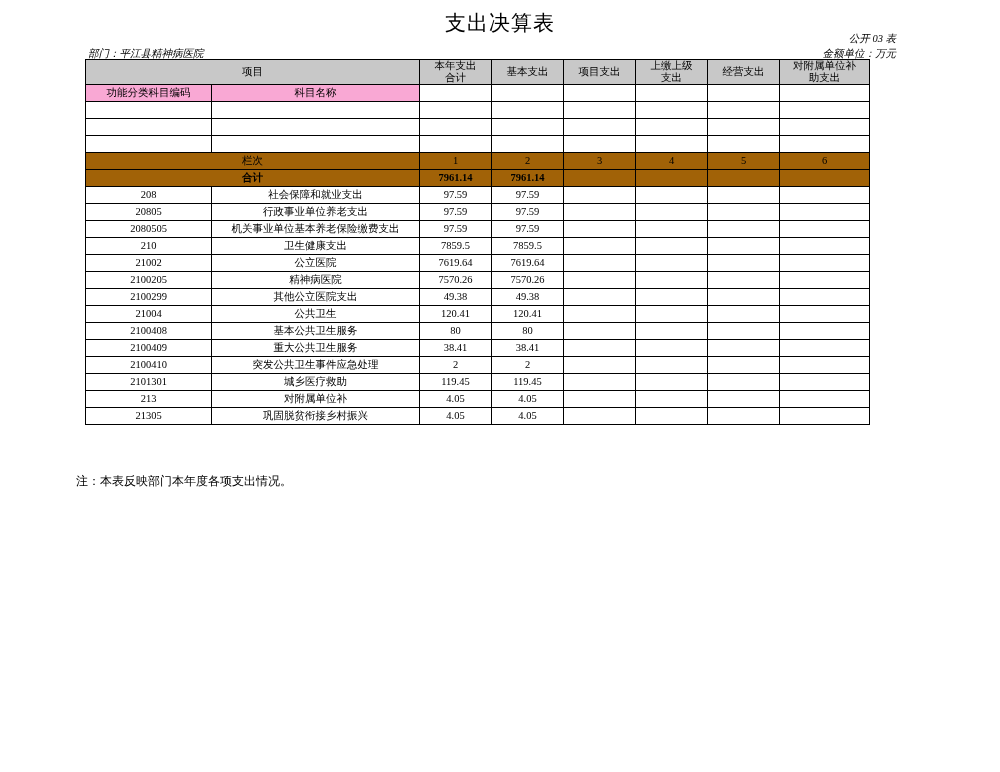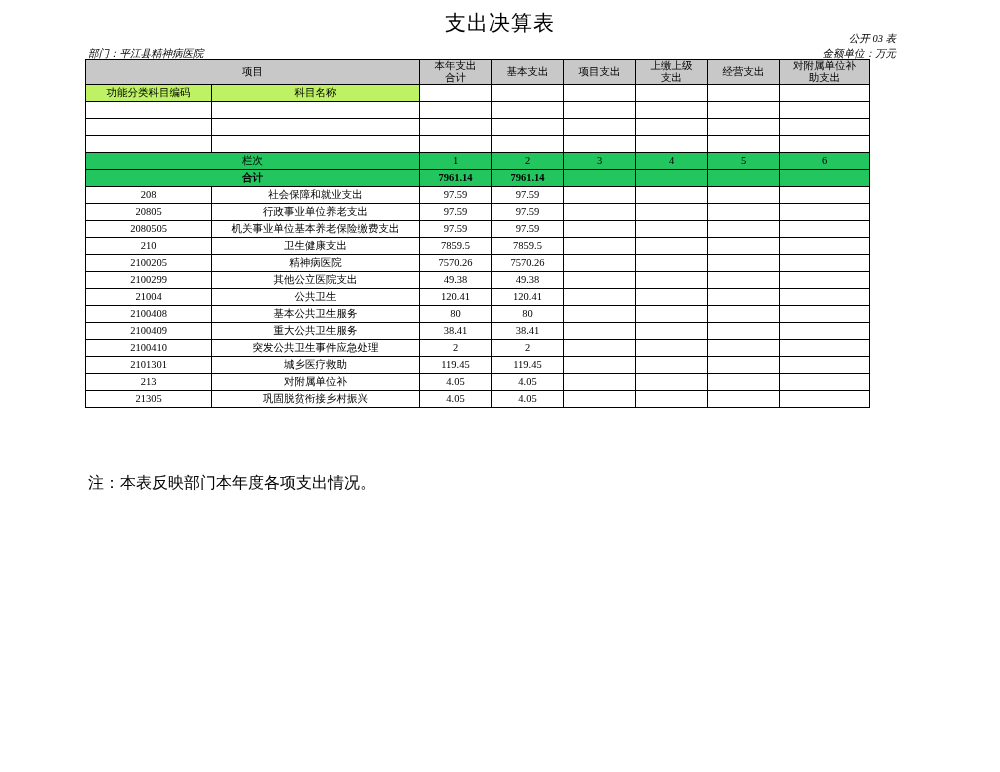--- a/index.html
+++ b/index.html
@@ -65,45 +65,45 @@
     text-align: center;
     vertical-align: middle;
     font-weight: normal;
     line-height: 1.15;
   }
   .hdr {
     background: #c8c8c8;
     height: 36px;
   }
   .hdr-sub {
-    background: #bef264;
+    background: #f9a8d4;
     height: 17px;
   }
   .blank-row td {
     height: 14px;
   }
   .rank-row td, .total-row td {
-    background: #22c55e;
+    background: #a16207;
     height: 17px;
   }
   .total-row td.bold {
     font-weight: bold;
   }
   .num {
     font-family: "Liberation Serif", "DejaVu Serif", serif;
   }
   .code-col { width: 126px; }
   .name-col { width: 208px; }
   .v-col { width: 72px; }
   .v-col-wide { width: 90px; }
   .note {
     position: absolute;
-    left: 88px;
+    left: 76px;
     top: 470px;
-    font-size: 16px;
+    font-size: 12px;
   }
   .two-line {
     line-height: 1.25;
   }
 </style>
 </head>
 <body>
 
 <div class="page">
 
@@ -244,20 +244,30 @@
           <td>210</td>
           <td>卫生健康支出</td>
           <td class="num">7859.5</td>
           <td class="num">7859.5</td>
           <td class="num"></td>
           <td class="num"></td>
           <td class="num"></td>
           <td class="num"></td>
         </tr>
         <tr>
+          <td>21002</td>
+          <td>公立医院</td>
+          <td class="num">7619.64</td>
+          <td class="num">7619.64</td>
+          <td class="num"></td>
+          <td class="num"></td>
+          <td class="num"></td>
+          <td class="num"></td>
+        </tr>
+        <tr>
           <td>2100205</td>
           <td>精神病医院</td>
           <td class="num">7570.26</td>
           <td class="num">7570.26</td>
           <td class="num"></td>
           <td class="num"></td>
           <td class="num"></td>
           <td class="num"></td>
         </tr>
         <tr>

